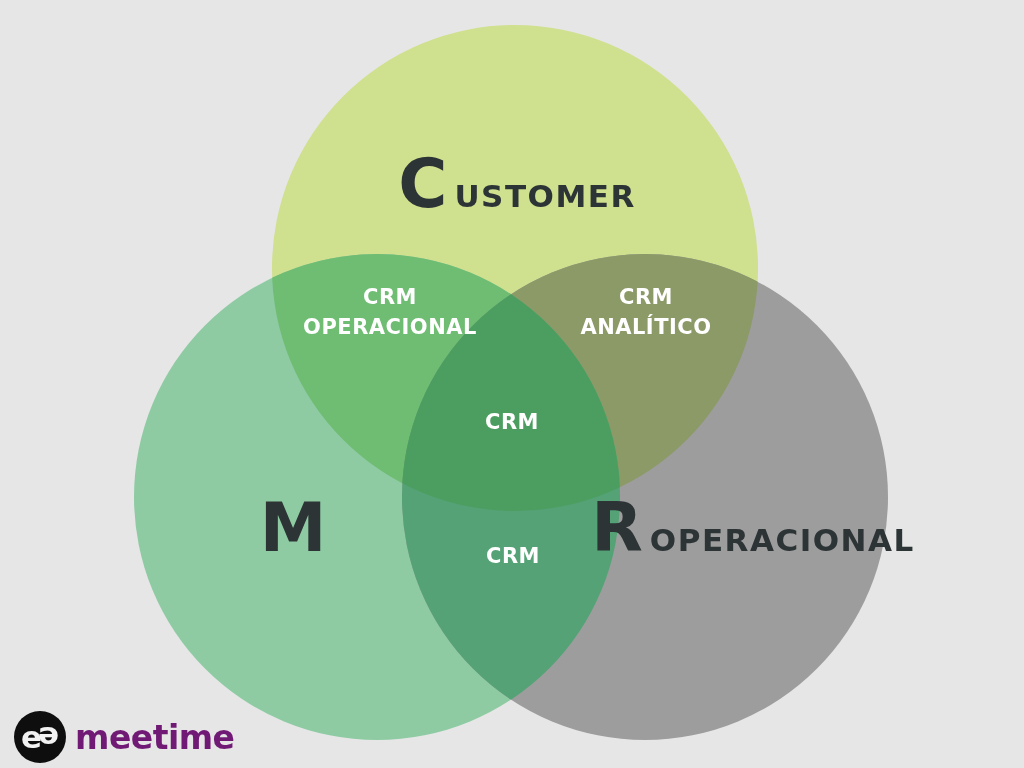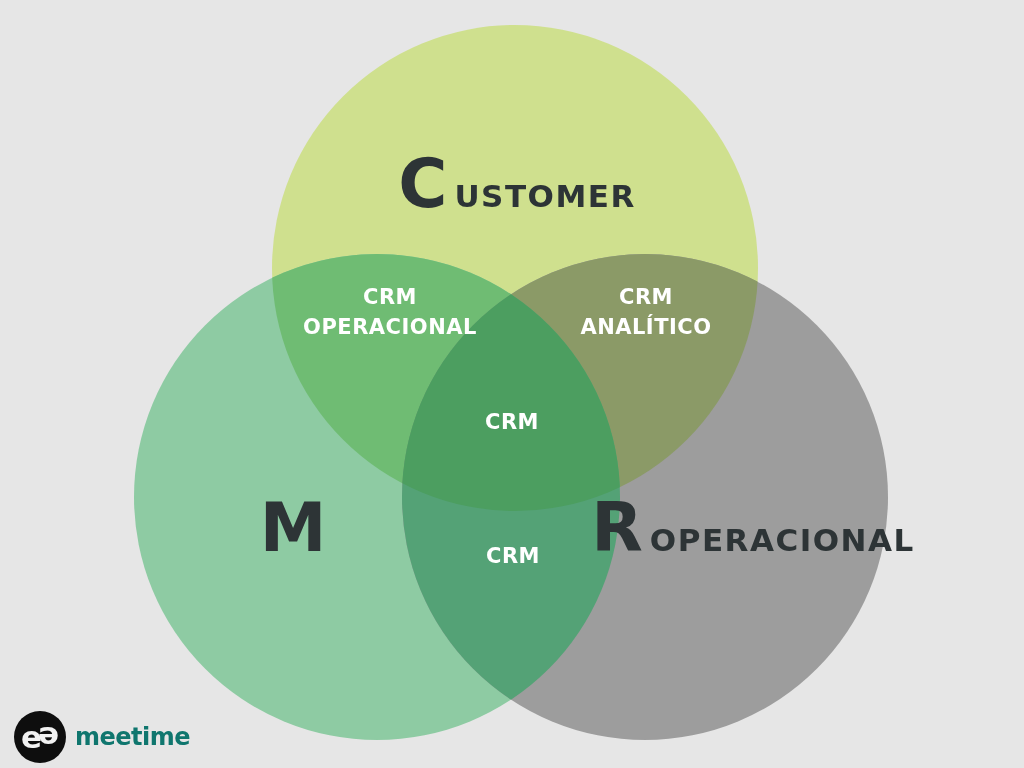--- a/index.html
+++ b/index.html
@@ -58,23 +58,23 @@
     align-items: center;
     justify-content: center;
     font-weight: bold;
     font-size: 31px;
     line-height: 1;
     letter-spacing: -2px;
   }
   .logo-badge .glyph { display: inline-block; }
   .logo-badge .glyph.flipped { transform: rotate(180deg); }
   .logo-text {
-    color: #0f766e;
+    color: #701a75;
     font-weight: bold;
-    font-size: 24px;
+    font-size: 33px;
     letter-spacing: -0.5px;
   }
 </style>
 </head>
 <body>
 
 <div class="stage">
 
   <svg class="venn-svg" width="1024" height="768" viewBox="0 0 1024 768">
     <defs>

